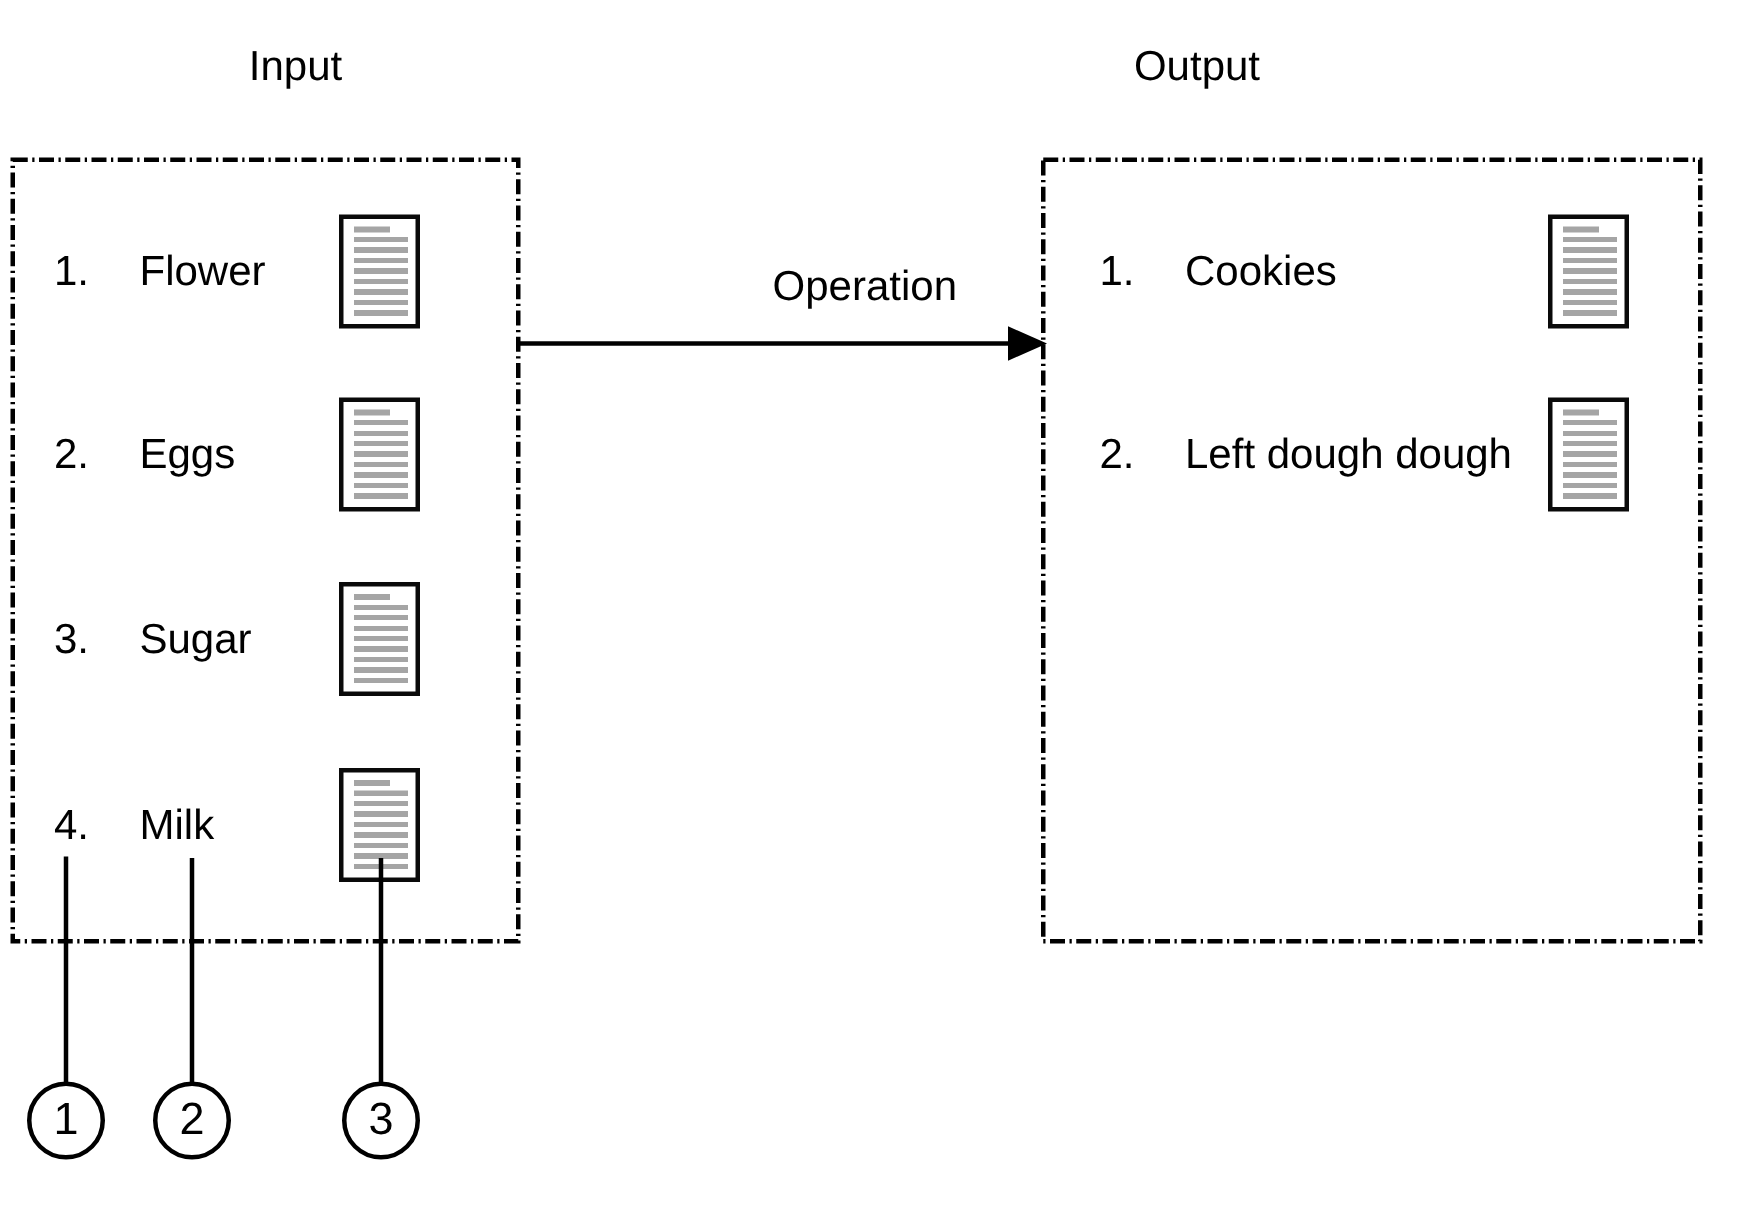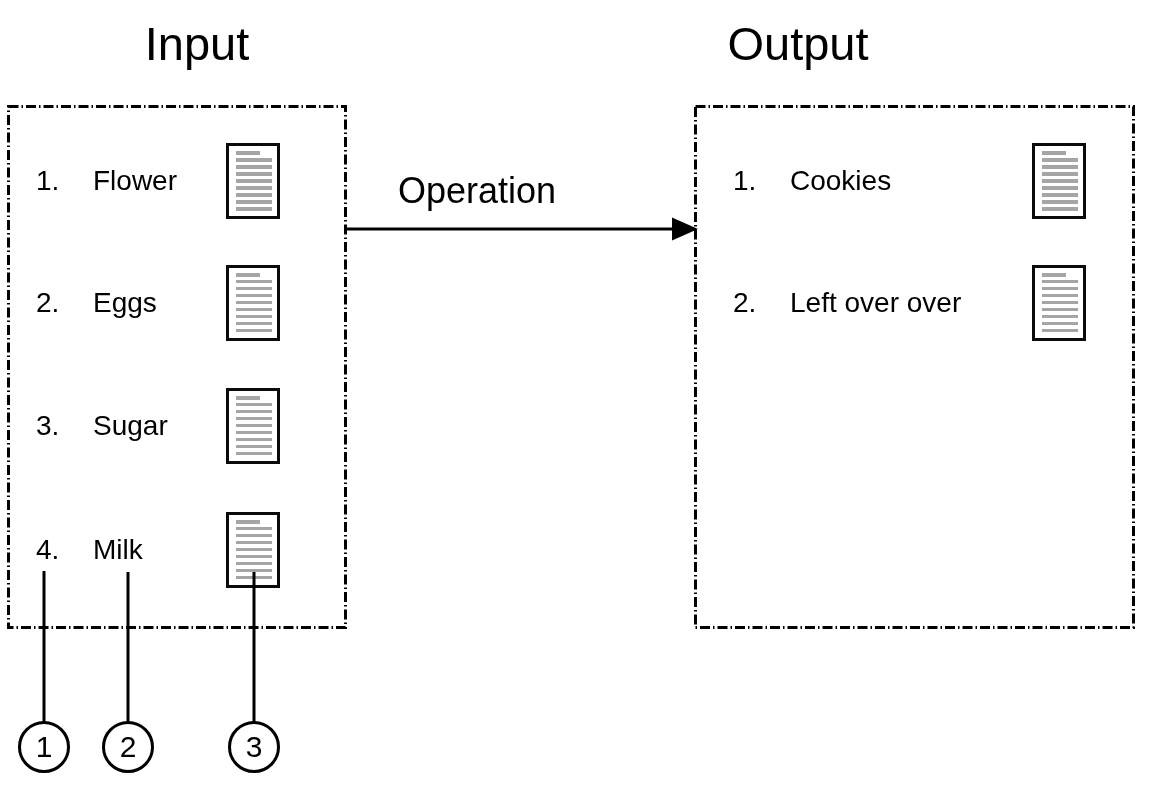--- a/index.html
+++ b/index.html
@@ -23,33 +23,33 @@
     width: 1166px;
     height: 810px;
     z-index: 5;
     pointer-events: none;
   }
   .box-title {
     position: absolute;
     top: 24px;
     width: 220px;
     text-align: center;
-    font-size: 47px;
+    font-size: 28px;
     line-height: 40px;
     z-index: 2;
   }
   .title-input { left: 87px; }
   .title-output { left: 688px; }
   .op-label {
     position: absolute;
     left: 398px;
     top: 172px;
     width: 240px;
-    text-align: left;
-    font-size: 36px;
+    text-align: right;
+    font-size: 28px;
     line-height: 38px;
     z-index: 2;
   }
   .row {
     position: absolute;
     height: 76px;
     z-index: 2;
   }
   .row .num,
   .row .label {
@@ -161,21 +161,21 @@
   <div class="row out-row r1">
     <span class="num">1.</span>
     <span class="label">Cookies</span>
     <div class="doc-icon">
       <div class="doc-line-first"></div>
       <div class="doc-body"></div>
     </div>
   </div>
   <div class="row out-row r2">
     <span class="num">2.</span>
-    <span class="label">Left over over</span>
+    <span class="label">Left dough dough</span>
     <div class="doc-icon">
       <div class="doc-line-first"></div>
       <div class="doc-body"></div>
     </div>
   </div>
 
   <div class="callout-circle c1">
     <span>1</span>
   </div>
   <div class="callout-circle c2">

